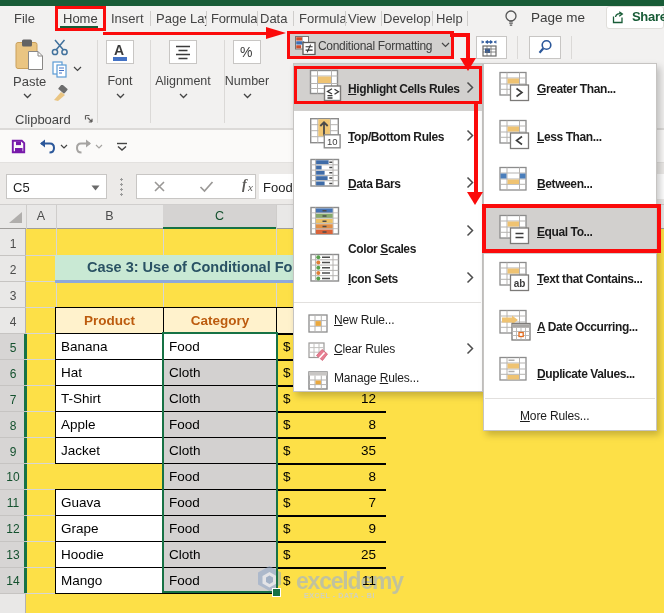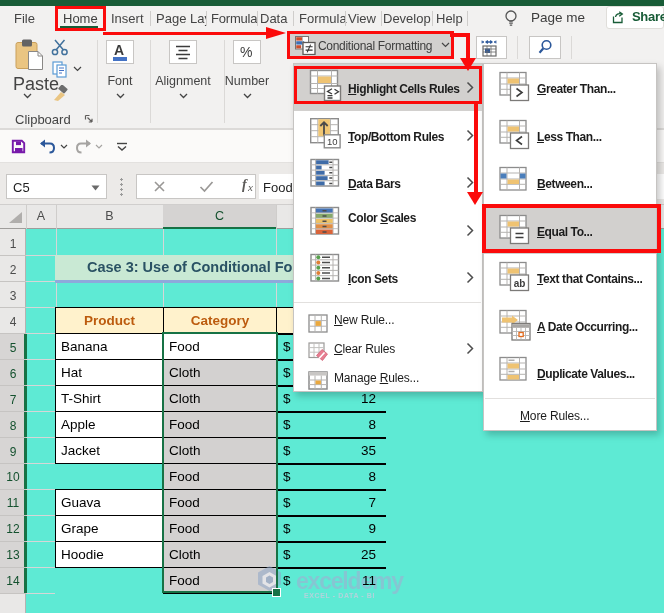--- a/index.html
+++ b/index.html
@@ -1,15 +1,15 @@
 <!DOCTYPE html>
 <html><head><meta charset="utf-8"><style>
 *{margin:0;padding:0;box-sizing:border-box}
 body{font-family:"Liberation Sans",sans-serif}
-#stage{position:relative;width:664px;height:613px;background:#5eead4;overflow:hidden;font-family:"Liberation Sans",sans-serif}
+#stage{position:relative;width:664px;height:613px;background:#fde047;overflow:hidden;font-family:"Liberation Sans",sans-serif}
 .a{position:absolute}
 .t{position:absolute;white-space:nowrap}
 .tab{position:absolute;top:6px;height:25px;line-height:26px;font-size:13px;color:#444;white-space:nowrap}
 .sep{position:absolute;top:11px;height:15px;width:1px;background:#cfcdcb}
 .gsep{position:absolute;top:40px;height:83px;width:1px;background:#dbd9d7}
 .rlbl{position:absolute;font-size:12.5px;color:#444;text-align:center}
 .wbox{position:absolute;background:#fff;border:1px solid #c8c6c4}
 .colL{position:absolute;top:204px;height:25px;line-height:25px;font-size:12.5px;color:#4c4c4c;text-align:center}
 .rowN{position:absolute;left:0;width:24px;font-size:12px;color:#4c4c4c;text-align:center}
 .cell{position:absolute;border:1px solid #000;font-size:13.5px;color:#000;line-height:25px;padding-left:5px;background:#fff}
@@ -74,21 +74,21 @@
 <path d="M7.2 0.8 L10.3 2.9 L7.2 5.2" fill="none" stroke="#185c37" stroke-width="1.3"></path>
 </svg>
 <div class="t" style="left:632px;top:9px;font-size:13px;letter-spacing:-0.3px;font-weight:bold;color:#185c37">Share</div>
 
 <svg class="a" style="left:13px;top:39px" width="33" height="33" viewBox="0 0 33 33">
 <rect x="3" y="3.5" width="21" height="26" rx="2" fill="#eac582" stroke="#c9a05c" stroke-width="1"></rect>
 <rect x="9" y="0.5" width="10" height="7" rx="1.5" fill="#636363"></rect>
 <path d="M15.5 12.5 h9.5 l4.5 4.5 v13.5 h-14z" fill="#fff" stroke="#8a8886" stroke-width="1"></path>
 <path d="M25 12.5 v4.5 h4.5" fill="none" stroke="#8a8886" stroke-width="1"></path>
 </svg>
-<div class="t" style="left:13px;top:74px;font-size:18px;color:#444">Paste</div>
+<div class="t" style="left:13px;top:74px;font-size:13px;color:#444">Paste</div>
 <svg class="a" style="left:23px;top:93px" width="9" height="6">
       <path d="M1 1 L4.5 4.5 L8 1" stroke="#444" stroke-width="1.3" fill="none"></path>
     </svg>
 
 <svg class="a" style="left:51px;top:39px" width="18" height="17" viewBox="0 0 18 17">
 <path d="M4 1 L12.5 11 M13.5 1 L5 11" stroke="#41719c" stroke-width="1.5" fill="none"></path>
 <circle cx="4" cy="13" r="2.6" fill="none" stroke="#41719c" stroke-width="1.5"></circle>
 <circle cx="13.5" cy="13" r="2.6" fill="none" stroke="#41719c" stroke-width="1.5"></circle>
 </svg>
 
@@ -288,20 +288,21 @@
 <div class="cell hdr" style="left:163px;top:307px;width:114px">Category</div>
 <div class="cell hdr" style="left:276px;top:307px;width:110px">Price</div>
 <div class="cell" style="left:55px;top:333px;width:109px">Banana</div>
 <div class="cell" style="left:55px;top:359px;width:109px">Hat</div>
 <div class="cell" style="left:55px;top:385px;width:109px">T-Shirt</div>
 <div class="cell" style="left:55px;top:411px;width:109px">Apple</div>
 <div class="cell" style="left:55px;top:437px;width:109px">Jacket</div>
 <div class="cell" style="left:55px;top:489px;width:109px">Guava</div>
 <div class="cell" style="left:55px;top:515px;width:109px">Grape</div>
 <div class="cell" style="left:55px;top:541px;width:109px">Hoodie</div>
+<div class="cell" style="left:55px;top:567px;width:109px">Mango</div>
 <div class="cell" style="left:163px;top:333px;width:114px">Food</div>
 <div class="cell gr" style="left:163px;top:359px;width:114px">Cloth</div>
 <div class="cell gr" style="left:163px;top:385px;width:114px">Cloth</div>
 <div class="cell gr" style="left:163px;top:411px;width:114px">Food</div>
 <div class="cell gr" style="left:163px;top:437px;width:114px">Cloth</div>
 <div class="cell gr" style="left:163px;top:463px;width:114px">Food</div>
 <div class="cell gr" style="left:163px;top:489px;width:114px">Food</div>
 <div class="cell gr" style="left:163px;top:515px;width:114px">Food</div>
 <div class="cell gr" style="left:163px;top:541px;width:114px">Cloth</div>
 <div class="cell gr" style="left:163px;top:567px;width:114px">Food</div>
@@ -408,21 +409,21 @@
 <rect x="1" y="1.5" width="27.5" height="26.5" fill="#fff" stroke="#8c8c8c" stroke-width="1.4"></rect>
 <path d="M5.6 1.5 v26.5 M23 1.5 v26.5" stroke="#b5b3b1" stroke-width="1"></path>
 <rect x="5.9" y="2.4" width="16.8" height="4.6" fill="#4472b4"></rect>
 <rect x="5.9" y="7.6" width="16.8" height="4.6" fill="#87a96b"></rect>
 <rect x="5.9" y="12.9" width="16.8" height="4.6" fill="#edc164"></rect>
 <rect x="5.9" y="18.2" width="16.8" height="4.6" fill="#e08e44"></rect>
 <rect x="5.9" y="23.4" width="16.8" height="4.6" fill="#d9643a"></rect>
 <path d="M1 6.8 h27.5 M1 12.1 h27.5 M1 17.4 h27.5 M1 22.7 h27.5" stroke="#b5b3b1" stroke-width="0.8"></path>
 <path d="M12.5 4.7 h4 M12.5 10 h4 M12.5 15.3 h4 M12.5 20.6 h4 M12.5 25.9 h4" stroke="#4c4c4c" stroke-width="1.5"></path>
 </svg>
-<div class="mtxt" style="left:348px;top:211px;z-index:22">Color <u>S</u>cales</div>
+<div class="mtxt" style="left:348px;top:242px;z-index:22">Color <u>S</u>cales</div>
 <svg class="a" style="left:466px;top:223.5px;z-index:22" width="8" height="13">
       <path d="M1.5 1.5 L6.5 6.5 L1.5 11.5" stroke="#4d4d4d" stroke-width="1.5" fill="none"></path>
     </svg>
 
 <svg class="a" style="left:310px;top:253px;z-index:22" width="31" height="31" viewBox="0 0 31 31">
 <rect x="1" y="1.5" width="27.5" height="26.5" fill="#fff" stroke="#8c8c8c" stroke-width="1.4"></rect>
 <path d="M5.6 1.5 v26.5 M23 1.5 v26.5 M1 6.8 h27.5 M1 12.1 h27.5 M1 17.4 h27.5 M1 22.7 h27.5" stroke="#b5b3b1" stroke-width="1"></path>
 <circle cx="8.3" cy="4.2" r="2" fill="#57a04c"></circle>
       <circle cx="8.3" cy="9.5" r="2" fill="#e07f35"></circle>
 <circle cx="8.3" cy="14.8" r="2" fill="#57a04c"></circle>

